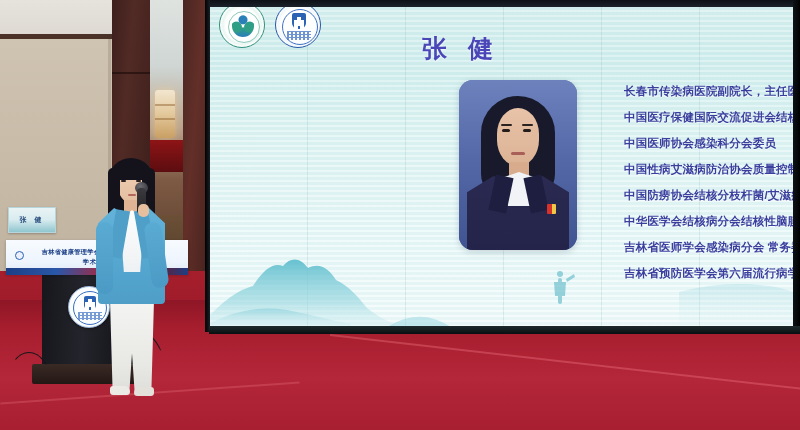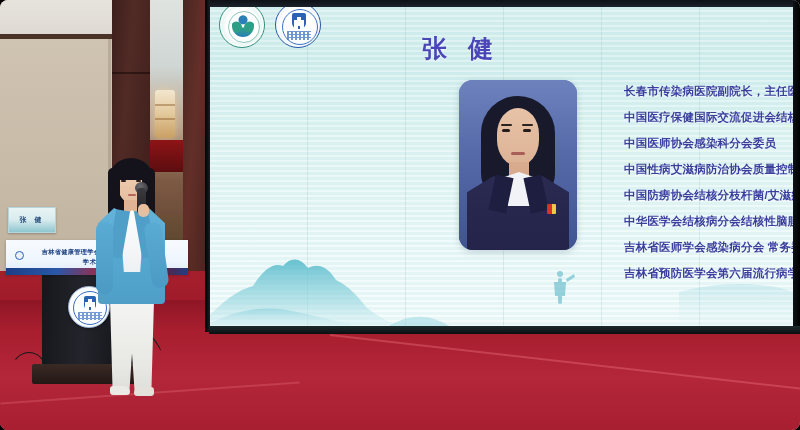--- a/index.html
+++ b/index.html
@@ -1,19 +1,19 @@
 <!DOCTYPE html>
 <html><head>
 <meta charset="utf-8">
 <style>
   * { margin:0; padding:0; box-sizing:border-box; }
   html,body { width:800px; height:430px; overflow:hidden; background:#000; }
   body { font-family:"Liberation Sans","DejaVu Sans",sans-serif; }
 
-  #scene { position:relative; width:800px; height:430px; overflow:hidden;border-radius:8px; }
+  #scene { position:relative; width:800px; height:430px; overflow:hidden; }
 
   
   .room-bg { position:absolute; inset:0; background:#cbbfae; }
   .wall-upper { position:absolute; left:0; top:0; width:186px; height:34px;
     background:linear-gradient(180deg,#e6e3dd 0%,#dedad3 100%); }
   .wall-trim { position:absolute; left:0; top:34px; width:186px; height:5px;
     background:#4a3228; }
   .wall-lower { position:absolute; left:0; top:39px; width:186px; height:232px;
     background:linear-gradient(180deg,#cfc3b1 0%,#c7baa7 60%,#bfb29f 100%); }
   .wall-edge-shadow { position:absolute; left:108px; top:39px; width:3px; height:232px;

